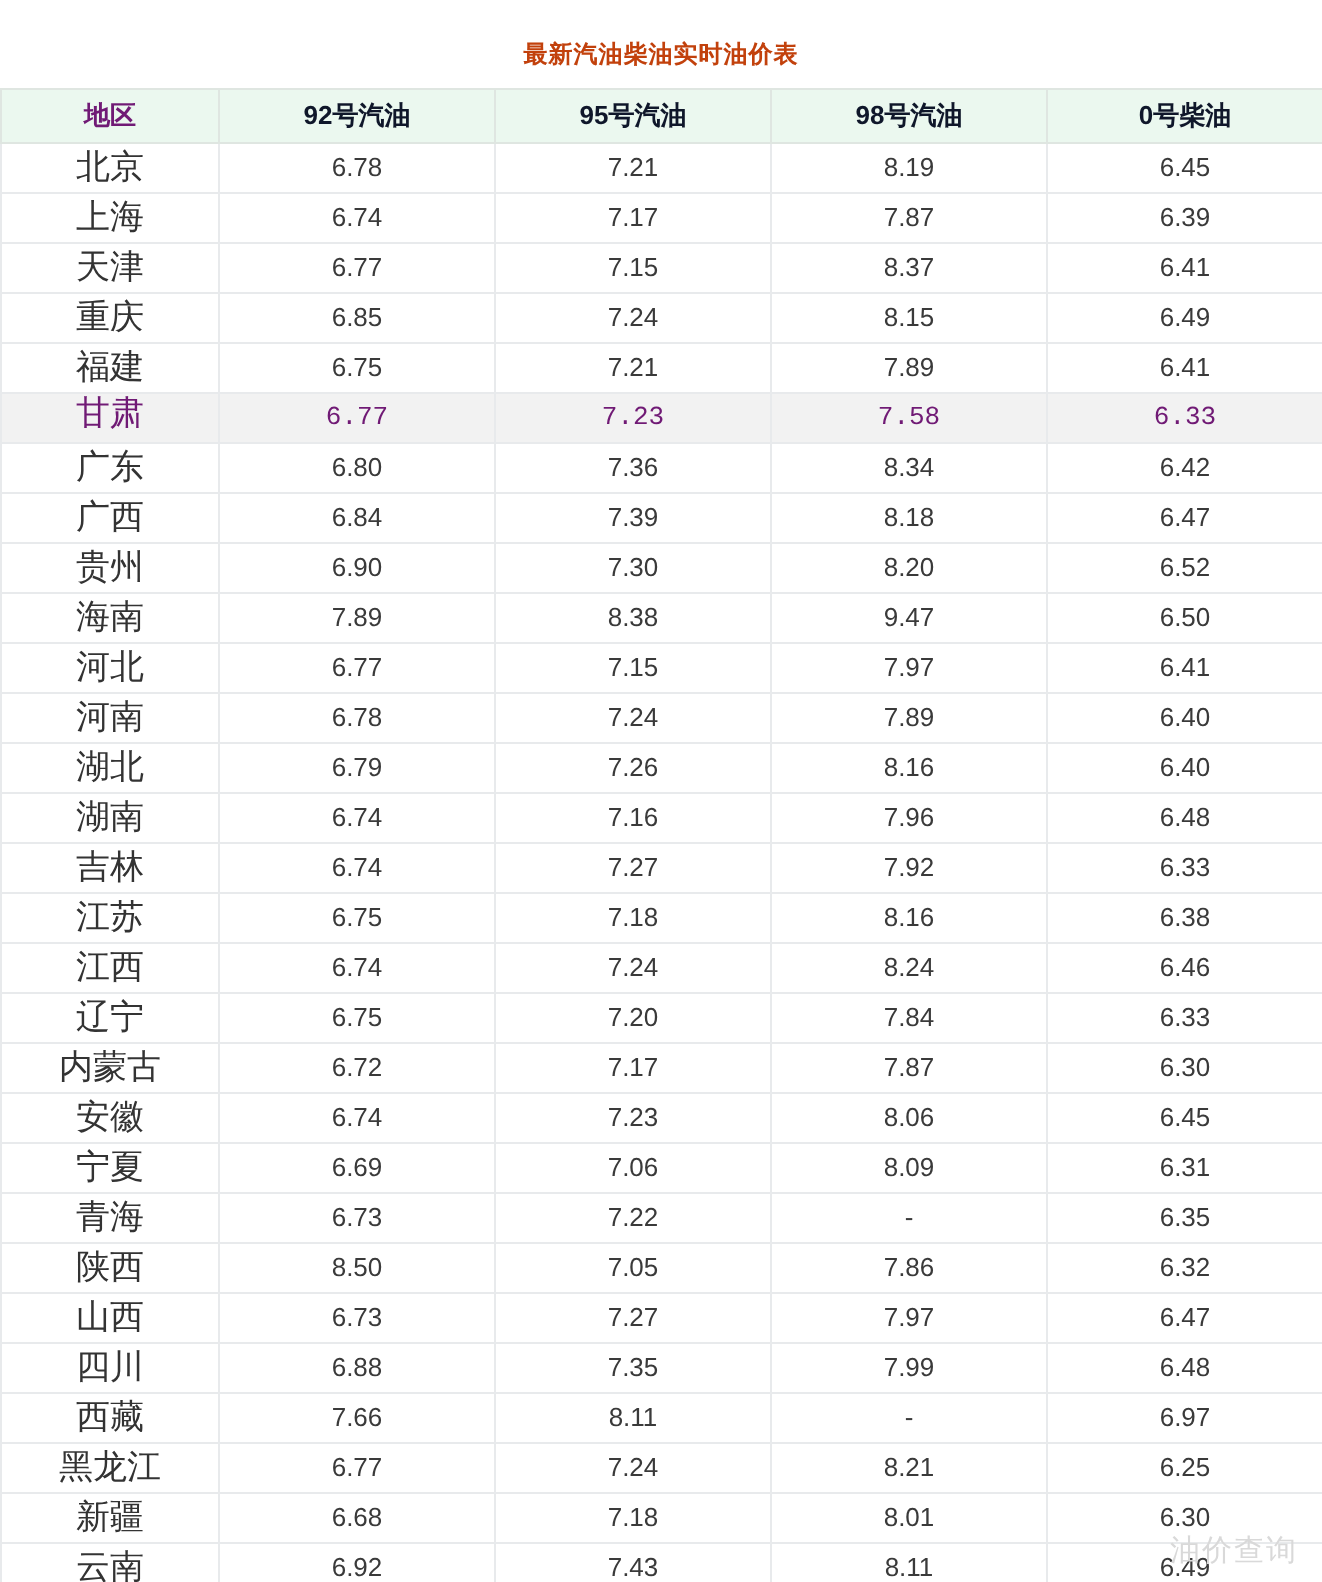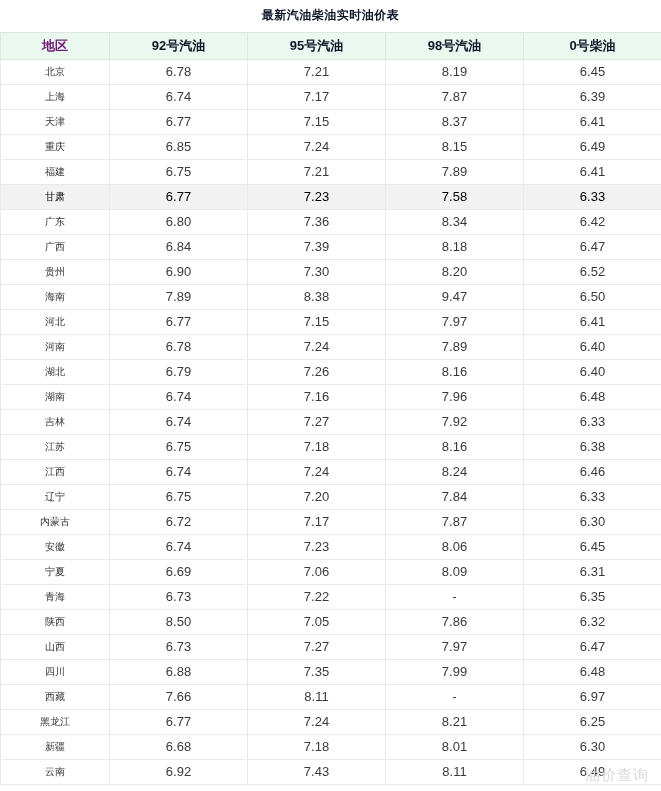--- a/index.html
+++ b/index.html
@@ -17,22 +17,22 @@
   #page {
     position: relative;
     width: 661px;
     height: 791px;
     box-sizing: border-box;
   }
   .page-title {
     text-align: center;
     font-size: 12px;
     font-weight: bold;
-    color: #0f172a;
-    padding: 7px 0 8px 0;
+    color: #c2410c;
+    padding: 19px 0 8px 0;
     letter-spacing: 0.5px;
   }
   table.price-table {
     width: 661px;
     border-collapse: collapse;
     table-layout: fixed;
     font-size: 13px;
   }
   table.price-table col.c0 { width: 109px; }
   table.price-table col.c1 { width: 138px; }
@@ -61,28 +61,29 @@
     border: 1px solid #e8eaec;
     padding: 0;
     font-size: 13px;
     color: #3a3a3a;
     background: #ffffff;
     overflow: hidden;
     white-space: nowrap;
   }
   tbody td.region {
     color: #333333;
-    font-size: 10px;
+    font-size: 17px;
   }
   tbody tr.highlight td {
     background: #f2f2f2;
   }
   tbody tr.highlight td.region,
   tbody tr.highlight td {
-    color: #000000;
+    color: #701a75;
+    font-family: Liberation Mono, monospace;
   }
   .watermark {
     position: absolute;
     right: 12px;
     bottom: 6px;
     font-size: 15px;
     color: #d9d9d9;
     letter-spacing: 1px;
     pointer-events: none;
   }

